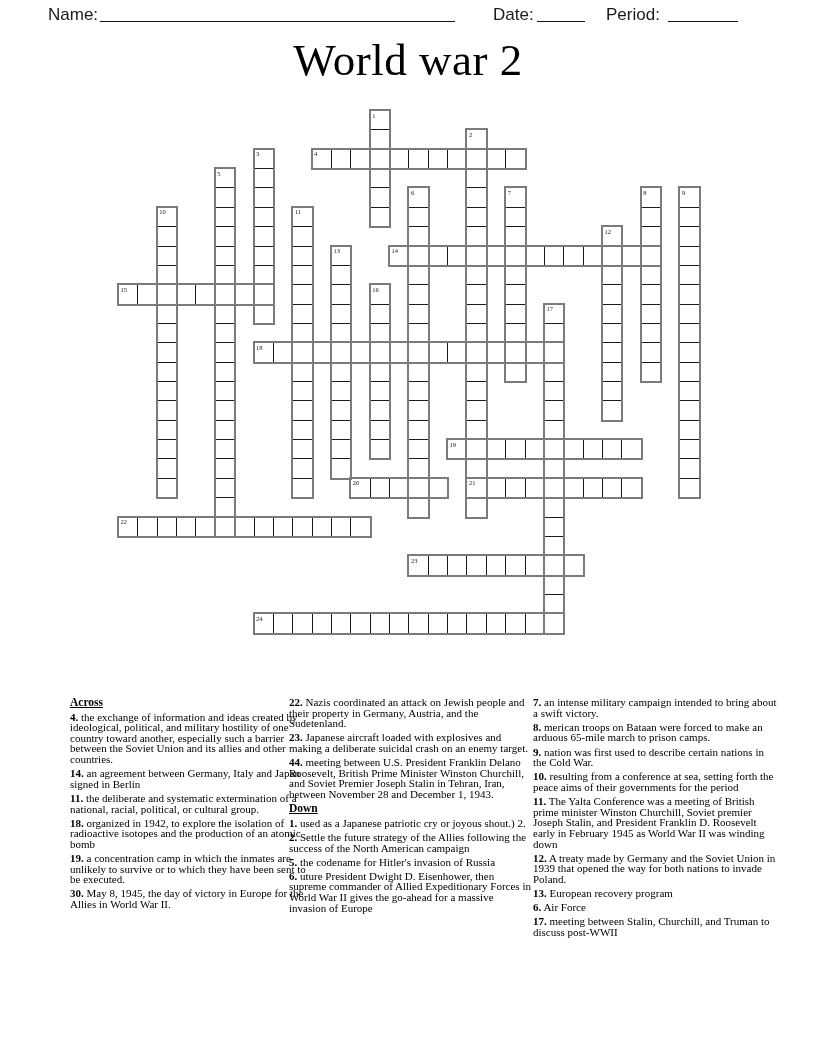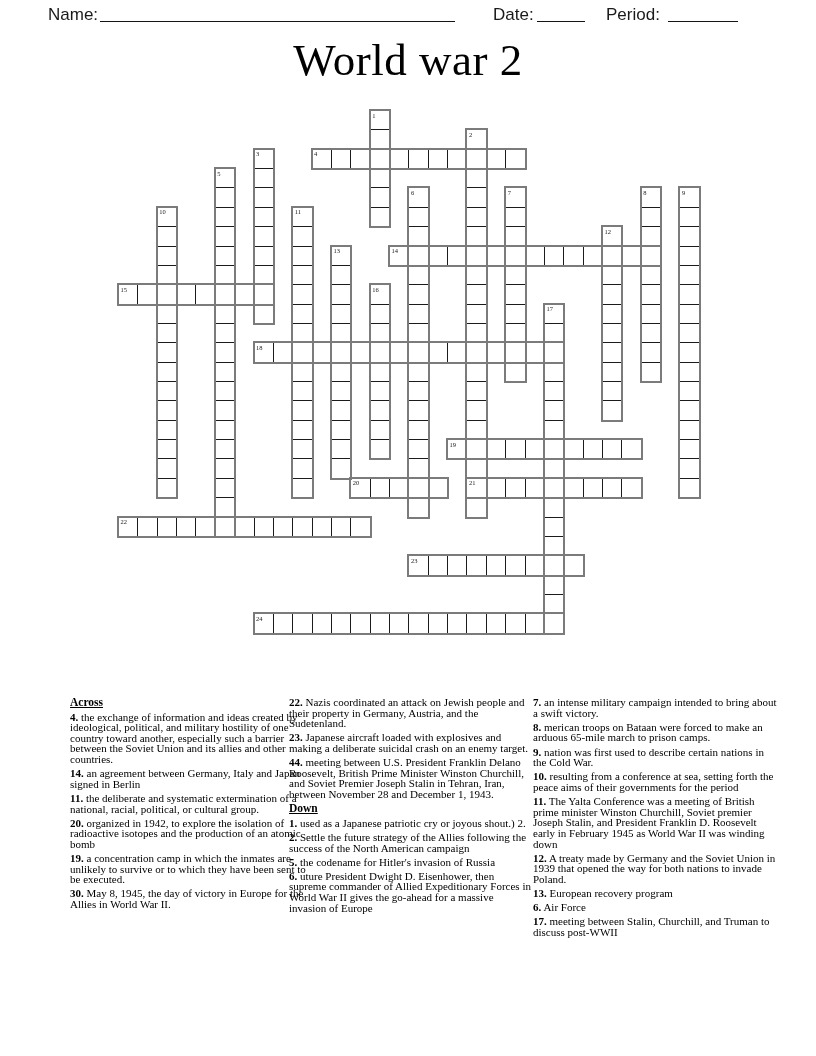--- a/index.html
+++ b/index.html
@@ -384,21 +384,21 @@
       <div class="wordbox" style="left: -1px; top: 405.56px; width: 254.68px; height: 22.36px;"></div>
       <div class="wordbox" style="left: 289.4px; top: 444.28px; width: 177.24px; height: 22.36px;"></div>
       <div class="wordbox" style="left: 134.52px; top: 502.36px; width: 312.76px; height: 22.36px;"></div>
     </div>
 
   <div class="clue-col" style="left: 58px; width: 238px; margin-left: 12px;">
       <div class="clue-head">Across</div>
       <div class="clue"><span class="cnum">4.</span> the exchange of information and ideas created by ideological, political, and military hostility of one country toward another, especially such a barrier between the Soviet Union and its allies and other countries.</div>
       <div class="clue"><span class="cnum">14.</span> an agreement between Germany, Italy and Japan signed in Berlin</div>
       <div class="clue"><span class="cnum">11.</span> the deliberate and systematic extermination of a national, racial, political, or cultural group.</div>
-      <div class="clue"><span class="cnum">20.</span> organized in 1942, to explore the isolation of radioactive isotopes and the production of an atomic bomb</div>
+      <div class="clue"><span class="cnum">18.</span> organized in 1942, to explore the isolation of radioactive isotopes and the production of an atomic bomb</div>
       <div class="clue"><span class="cnum">19.</span> a concentration camp in which the inmates are unlikely to survive or to which they have been sent to be executed.</div>
       <div class="clue"><span class="cnum">30.</span> May 8, 1945, the day of victory in Europe for the Allies in World War II.</div>
     </div>
   <div class="clue-col" style="left: 289px; width: 243px;">
       <div class="clue"><span class="cnum">22.</span> Nazis coordinated an attack on Jewish people and their property in Germany, Austria, and the Sudetenland.</div>
       <div class="clue"><span class="cnum">23.</span> Japanese aircraft loaded with explosives and making a deliberate suicidal crash on an enemy target.</div>
       <div class="clue"><span class="cnum">44.</span> meeting between U.S. President Franklin Delano Roosevelt, British Prime Minister Winston Churchill, and Soviet Premier Joseph Stalin in Tehran, Iran, between November 28 and December 1, 1943.</div>
       <div class="clue-head">Down</div>
       <div class="clue"><span class="cnum">1.</span> used as a Japanese patriotic cry or joyous shout.) 2.</div>
       <div class="clue"><span class="cnum">2.</span> Settle the future strategy of the Allies following the success of the North American campaign</div>

